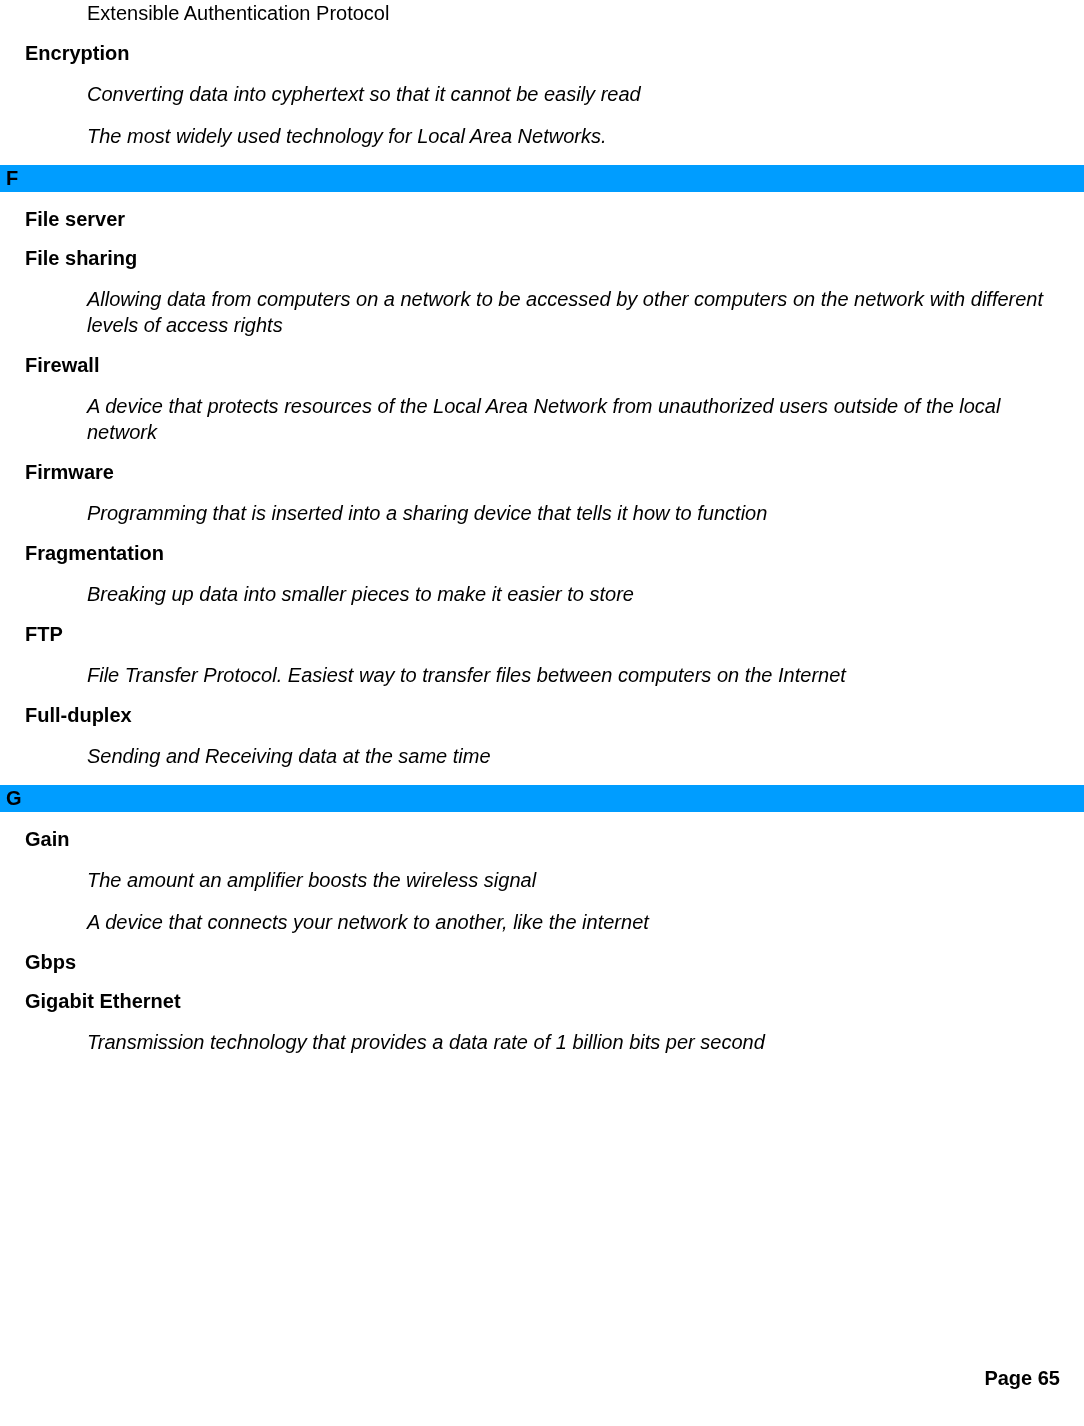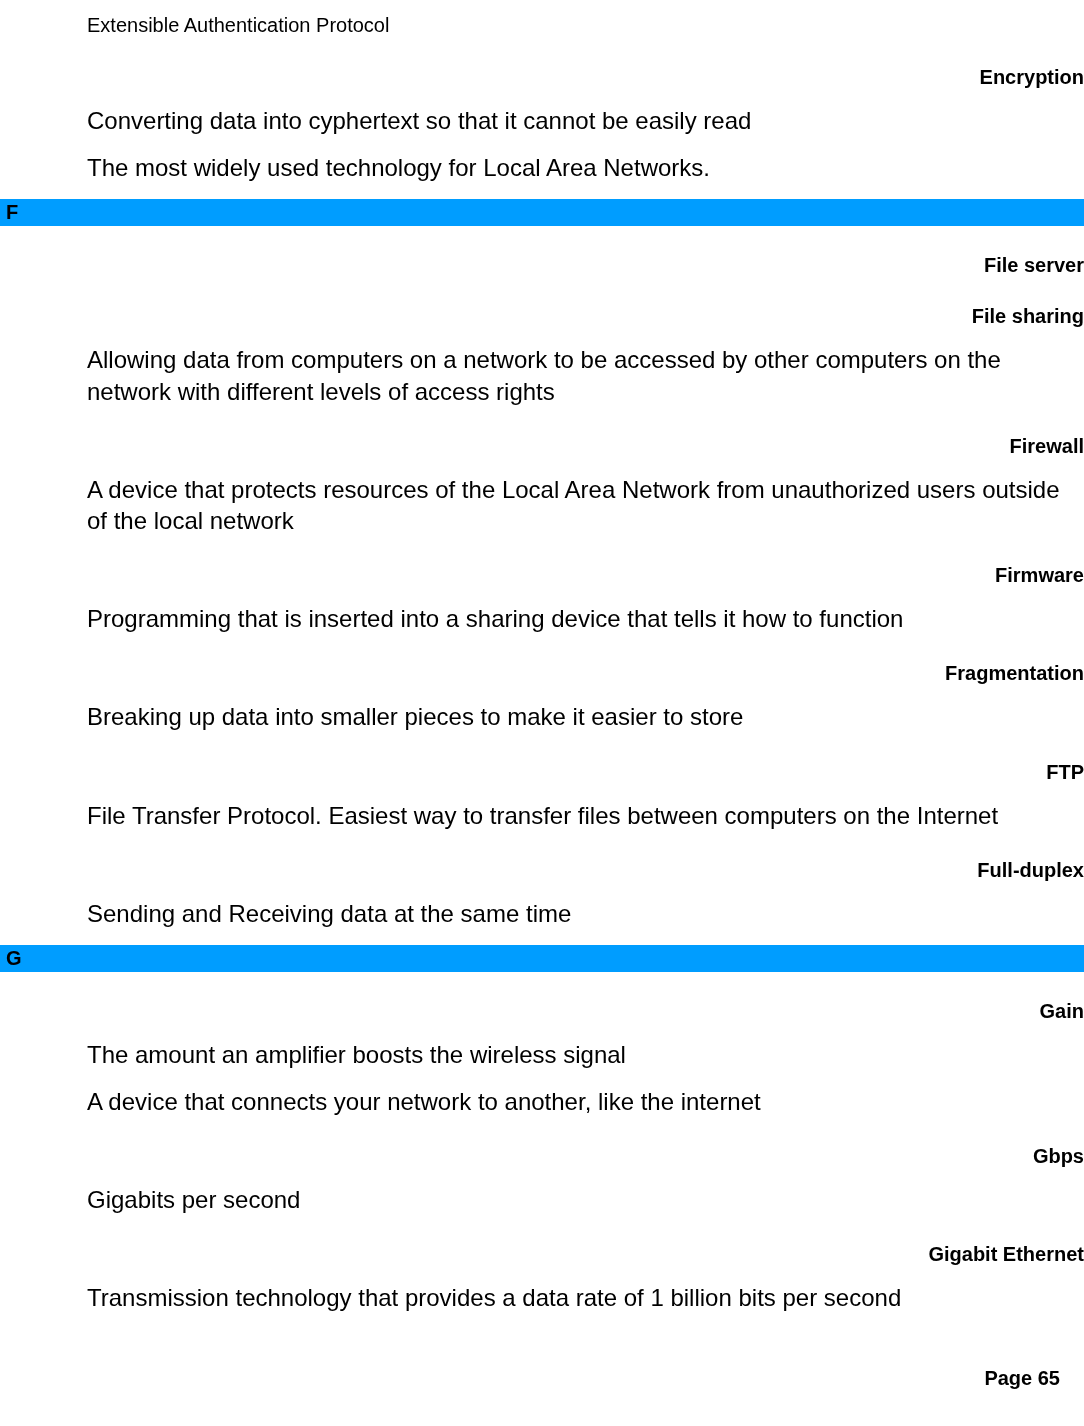--- a/index.html
+++ b/index.html
@@ -11,44 +11,44 @@
       position: relative;
       color: #000000;
     }
     .content {
       padding: 0;
     }
     .term {
       font-weight: bold;
       font-size: 20px;
       padding-left: 25px;
-      margin-top: 28px;
+      margin-top: 16px;
       margin-bottom: 16px;
-      text-align: right;
     }
     .definition {
-      font-size: 24px;
+      font-size: 20px;
       padding-left: 87px;
       padding-right: 24px;
       margin-bottom: 16px;
       line-height: 1.3;
+      font-style: italic;
     }
     .section-header {
       background-color: #009dff;
       color: #000000;
       font-weight: bold;
       font-size: 20px;
       padding: 2px 6px;
       margin: 0;
     }
     .first-def {
       font-size: 20px;
       padding-left: 87px;
       padding-right: 10px;
-      margin-top: 12px;
+      margin-top: 0;
       margin-bottom: 16px;
       line-height: 1.3;
     }
     .page-footer {
       position: absolute;
       bottom: 36px;
       right: 24px;
       font-weight: bold;
       font-size: 20px;
       text-align: center;
@@ -89,20 +89,19 @@
   <div class="definition">Sending and Receiving data at the same time</div>
 
   <div class="section-header">G</div>
 
   <div class="term">Gain</div>
   <div class="definition">The amount an amplifier boosts the wireless signal</div>
 
   <div class="definition">A device that connects your network to another, like the internet</div>
 
   <div class="term">Gbps</div>
-  <div class="definition">Gigabits per second</div>
 
   <div class="term">Gigabit Ethernet</div>
   <div class="definition">Transmission technology that provides a data rate of 1 billion bits per second</div>
 
 </div>
 
 <div class="page-footer">Page  65</div>
 
 </body></html>

